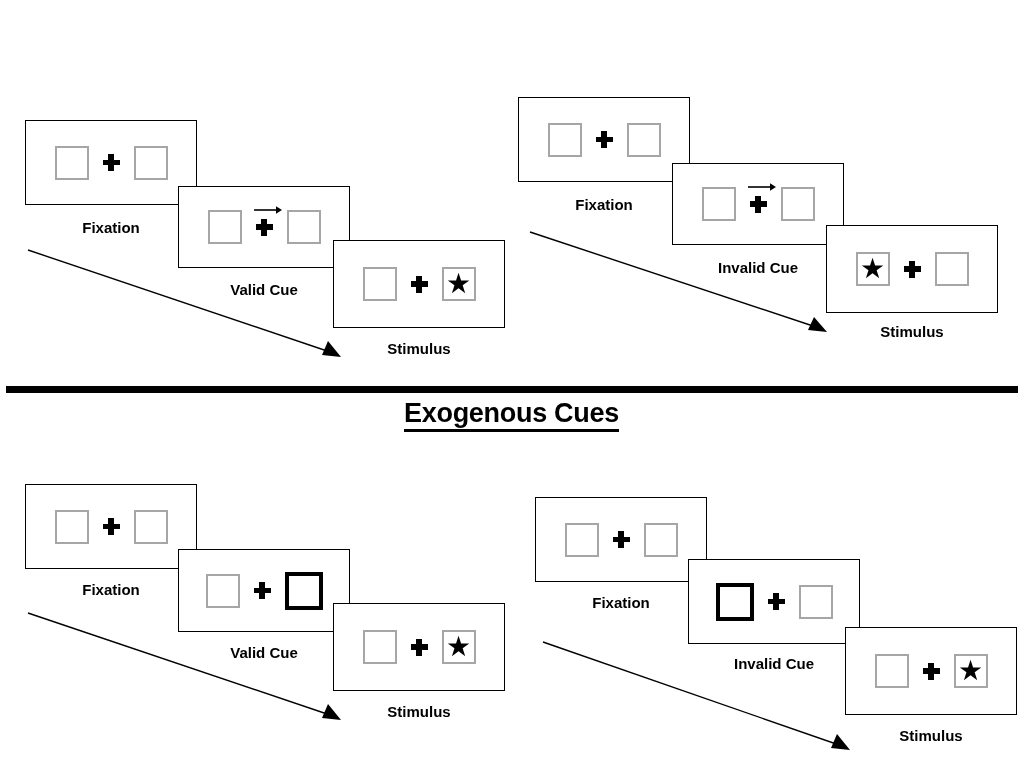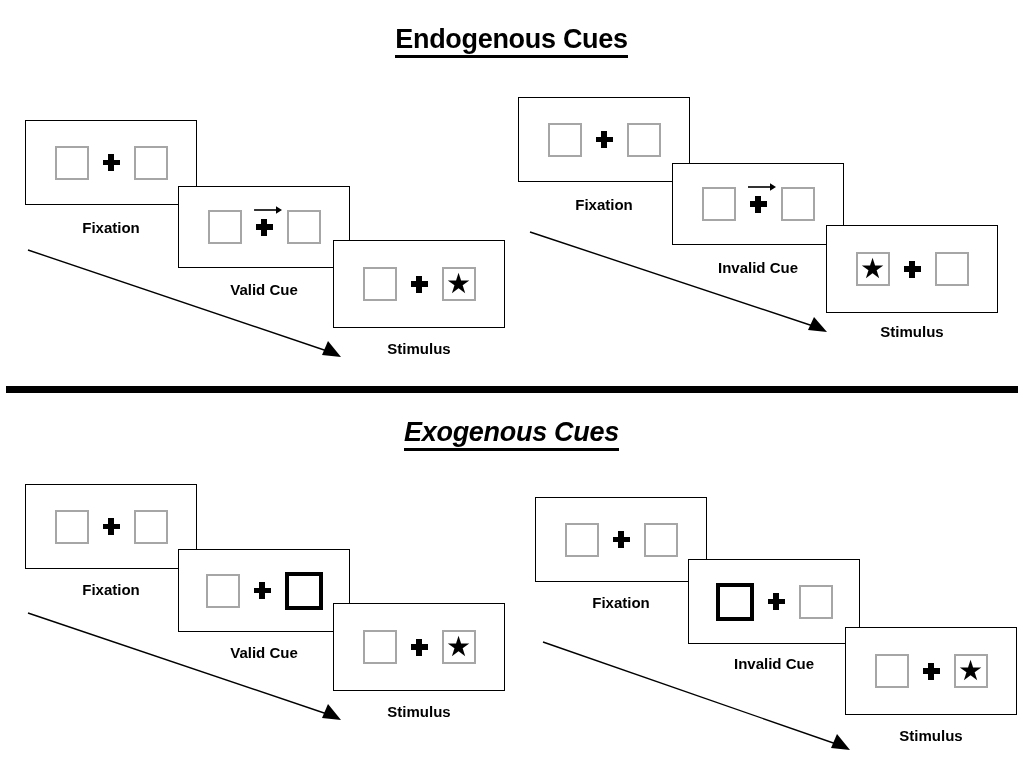--- a/index.html
+++ b/index.html
@@ -121,23 +121,20 @@
     pointer-events: none;
   }
 
   .gap { flex: none; }
 </style>
 </head>
 <body>
 
 <div id="stage">
 
-  <div class="section-title" style="top:24px;">
-    <span>Endogenous Cues</span>
-  </div>
 
   <div class="panel" style="left:25px; top:120px; width:172px; height:85px;">
     <div class="panel-inner">
       <div class="sq" style="width:34px;height:34px;"></div>
       <div class="gap" style="width:14px;"></div>
       <div class="plus" style="width:17px;height:17px;"></div>
       <div class="gap" style="width:14px;"></div>
       <div class="sq" style="width:34px;height:34px;"></div>
     </div>
   </div>
@@ -217,21 +214,21 @@
   </div>
   <div class="caption" style="left:826px; top:323px; width:172px;">Stimulus</div>
 
   <svg class="seq-arrow" style="left:527px; top:228px;" width="310" height="112" viewBox="0 0 310 112">
     <line x1="3" y1="4" x2="292" y2="100" stroke="#000" stroke-width="1.4"></line>
     <polygon points="287,89 300,104 281,102" fill="#000"></polygon>
   </svg>
 
   <div class="divider" style="left:6px; top:386px; width:1012px; height:7px;"></div>
 
-  <div class="section-title" style="top:417px;font-style:italic;">
+  <div class="section-title" style="top:398px;">
     <span>Exogenous Cues</span>
   </div>
 
   <div class="panel" style="left:25px; top:484px; width:172px; height:85px;">
     <div class="panel-inner">
       <div class="sq" style="width:34px;height:34px;"></div>
       <div class="gap" style="width:14px;"></div>
       <div class="plus" style="width:17px;height:17px;"></div>
       <div class="gap" style="width:14px;"></div>
       <div class="sq" style="width:34px;height:34px;"></div>

